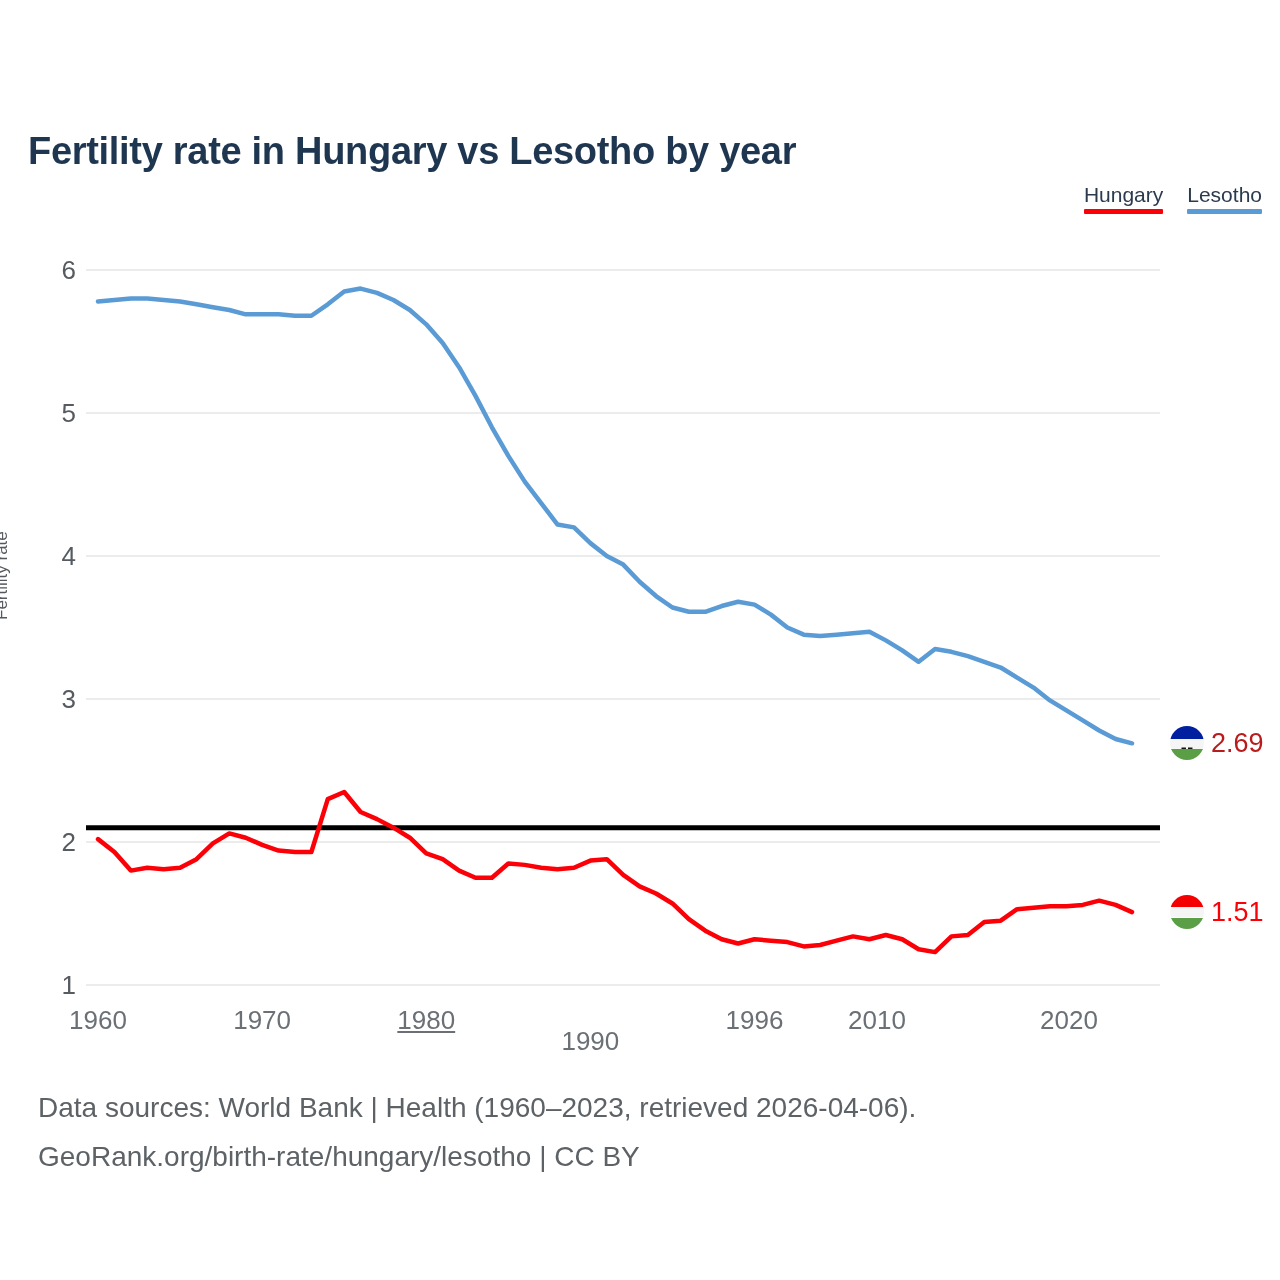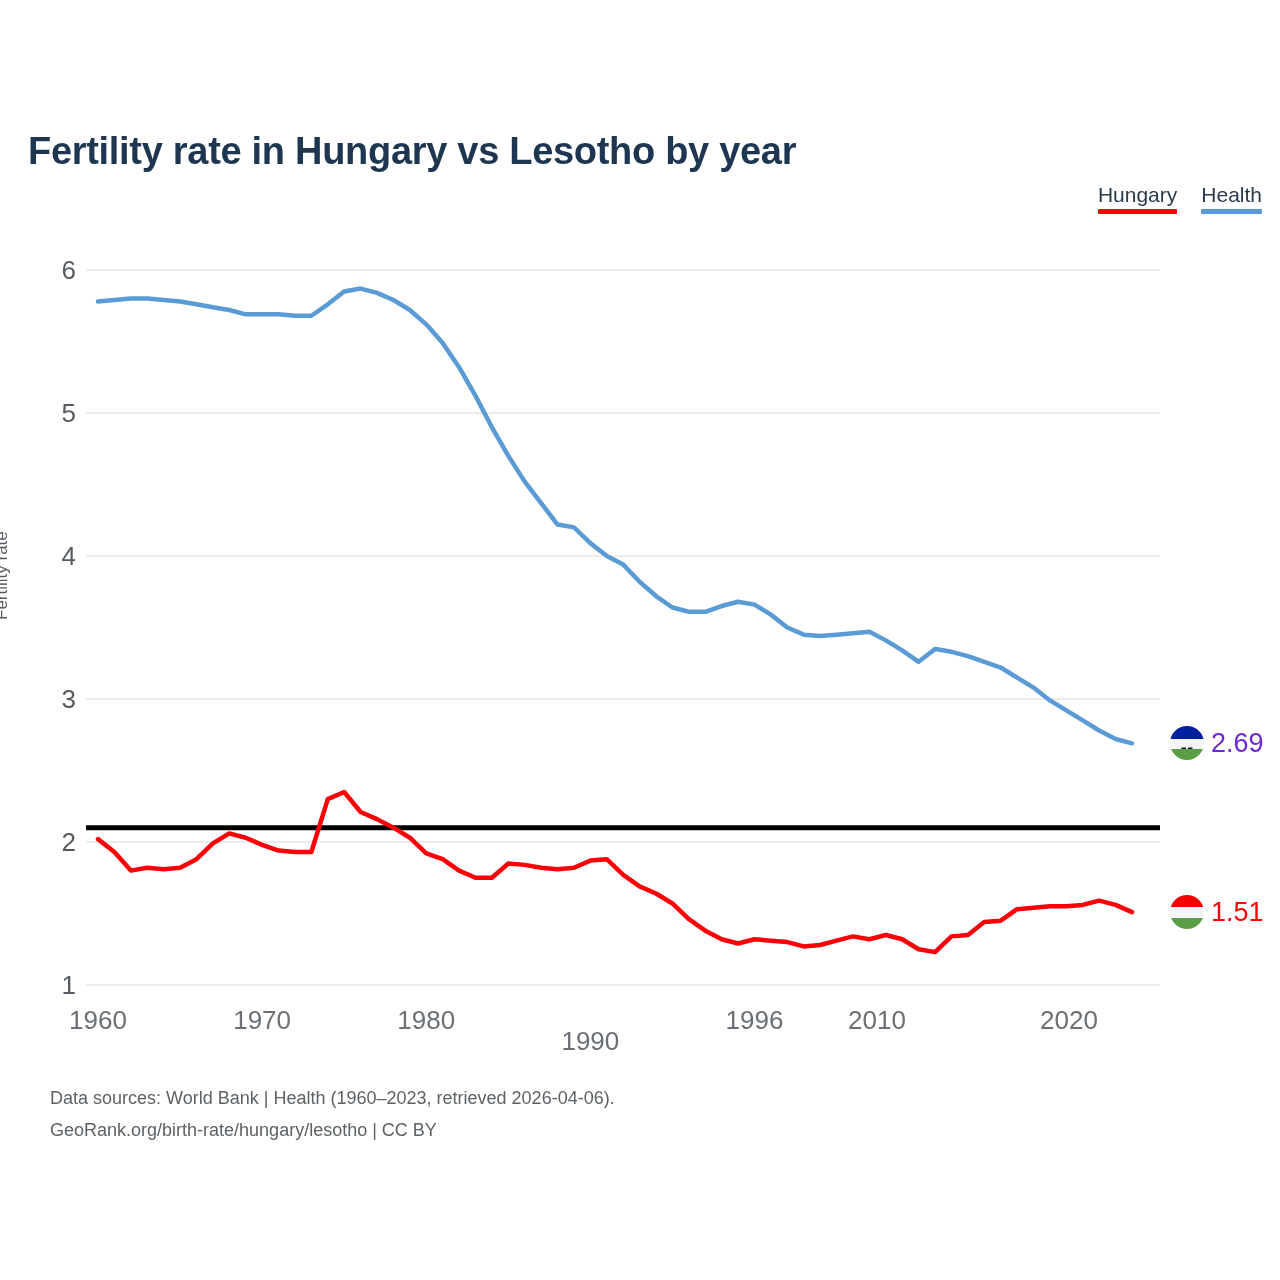--- a/index.html
+++ b/index.html
@@ -117,42 +117,42 @@
     width: 34px;
     height: 34px;
     border-radius: 50%;
     overflow: hidden;
     position: relative;
     flex: 0 0 auto;
   }
   .flag-stripe { position: absolute; left: 0; width: 100%; }
   #footer {
     position: absolute;
-    left: 50px;
+    left: 38px;
     top: 1083px;
-    font-size: 18px;
+    font-size: 28px;
     color: #5d6266;
     line-height: 1.75;
   }
   #footer div { white-space: nowrap; }
 </style>
 </head>
 <body>
 
 <div id="page">
 
   <div id="chart-title">Fertility rate in Hungary vs Lesotho by year</div>
 
   <div id="legend">
     <div class="legend-item">
       <span class="legend-label">Hungary</span>
       <span class="legend-rule" style="background:#fb0007"></span>
     </div>
     <div class="legend-item">
-      <span class="legend-label">Health</span>
+      <span class="legend-label">Lesotho</span>
       <span class="legend-rule" style="background:#5b9bd5"></span>
     </div>
   </div>
 
 
   <div id="ylabel">Fertility rate</div>
 
   <svg id="plot" viewBox="0 0 1280 1280" width="1280" height="1280" xmlns="http://www.w3.org/2000/svg">
     <g id="gridlines">
         <line x1="86" x2="1160" y1="985" y2="985" stroke="#ececec" stroke-width="2"></line>
@@ -173,35 +173,35 @@
 
   <div id="axis-labels">
       <div class="ytick-label" style="left: 30px; top: 985px;">1</div>
       <div class="ytick-label" style="left: 30px; top: 842px;">2</div>
       <div class="ytick-label" style="left: 30px; top: 699px;">3</div>
       <div class="ytick-label" style="left: 30px; top: 556px;">4</div>
       <div class="ytick-label" style="left: 30px; top: 413px;">5</div>
       <div class="ytick-label" style="left: 30px; top: 270px;">6</div>
       <div class="xtick-label" style="left: 98px;">1960</div>
       <div class="xtick-label" style="left: 262.127px;">1970</div>
-      <div class="xtick-label" style="left: 426.254px;">1980</div>
+      <div class="xtick-label" style="left: 426.254px; text-decoration: underline;">1980</div>
       <div class="xtick-label" style="left: 590.381px; margin-top: 21px;">1990</div>
       <div class="xtick-label" style="left: 754.508px;">1996</div>
       <div class="xtick-label" style="left: 877px;">2010</div>
       <div class="xtick-label" style="left: 1069px;">2020</div>
     </div>
 
   <div class="end-label" id="end-lesotho" style="left: 1170px; top: 743.33px;">
     <span class="flag">
       <span class="flag-stripe" style="top:0;height:38%;background:#00209f"></span>
       <span class="flag-stripe" style="top:38%;height:28%;background:#f5f5f5"></span>
       <span class="flag-stripe" style="top:66%;height:34%;background:#5a9e45"></span>
       <span style="position:absolute;left:50%;top:50%;transform:translate(-50%,-50%);font-size:15px;color:#111;line-height:1;">⚋</span>
     </span>
-    <span class="end-value" style="color:#6d28d9">2.69</span>
+    <span class="end-value" style="color:#b91c1c">2.69</span>
   </div>
 
   <div class="end-label" id="end-hungary" style="left: 1170px; top: 912.07px; align-items: center;">
     <span class="flag">
       <span class="flag-stripe" style="top:0;height:34%;background:#f40000"></span>
       <span class="flag-stripe" style="top:34%;height:32%;background:#f5f5f5"></span>
       <span class="flag-stripe" style="top:66%;height:34%;background:#5a9e45"></span>
     </span>
     <span class="end-value" style="color:#fb0007">1.51</span>
   </div>

